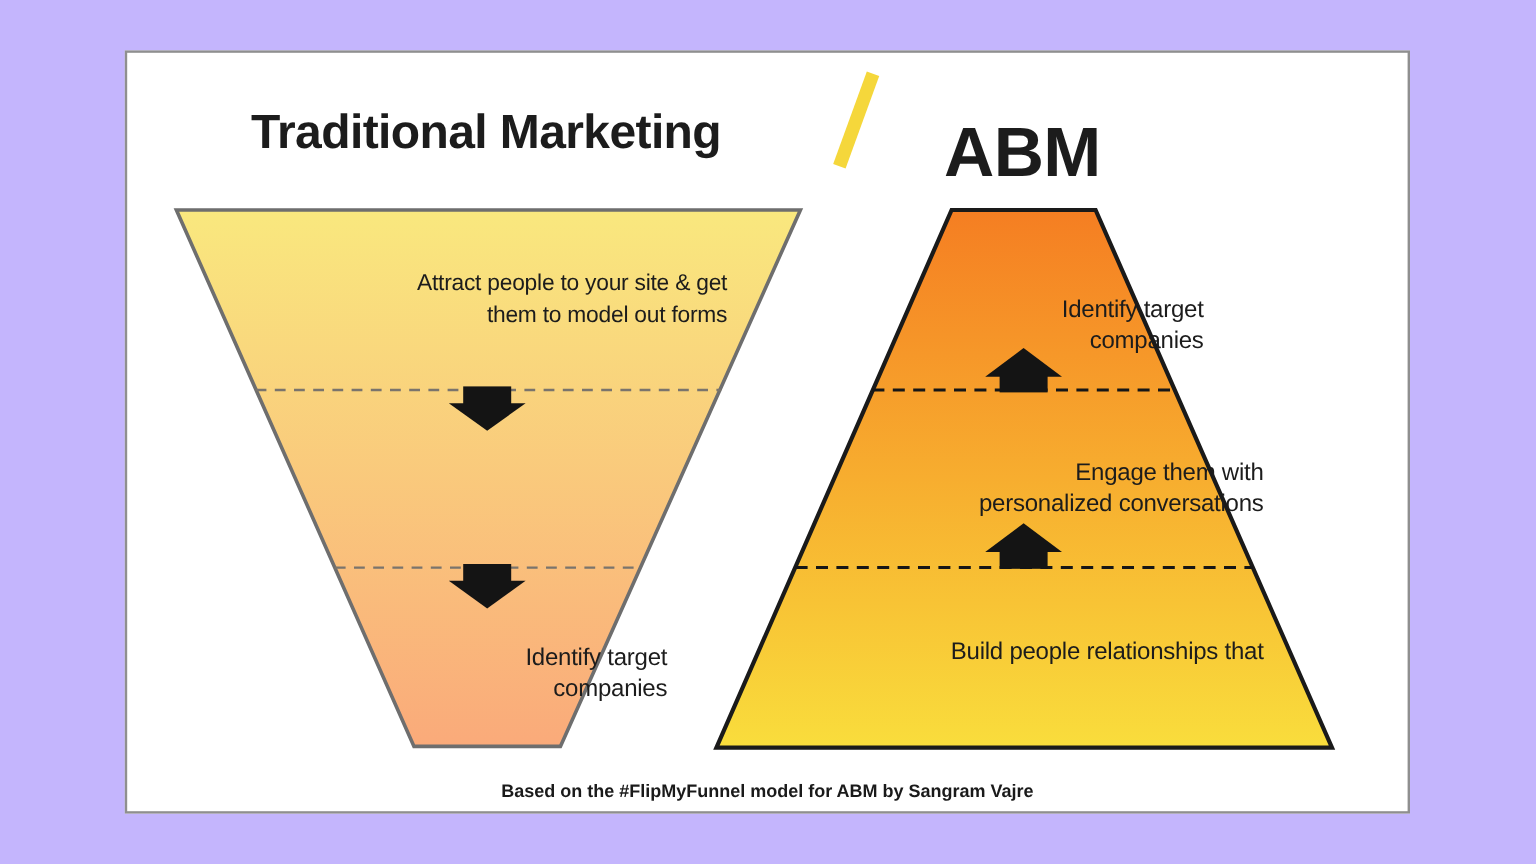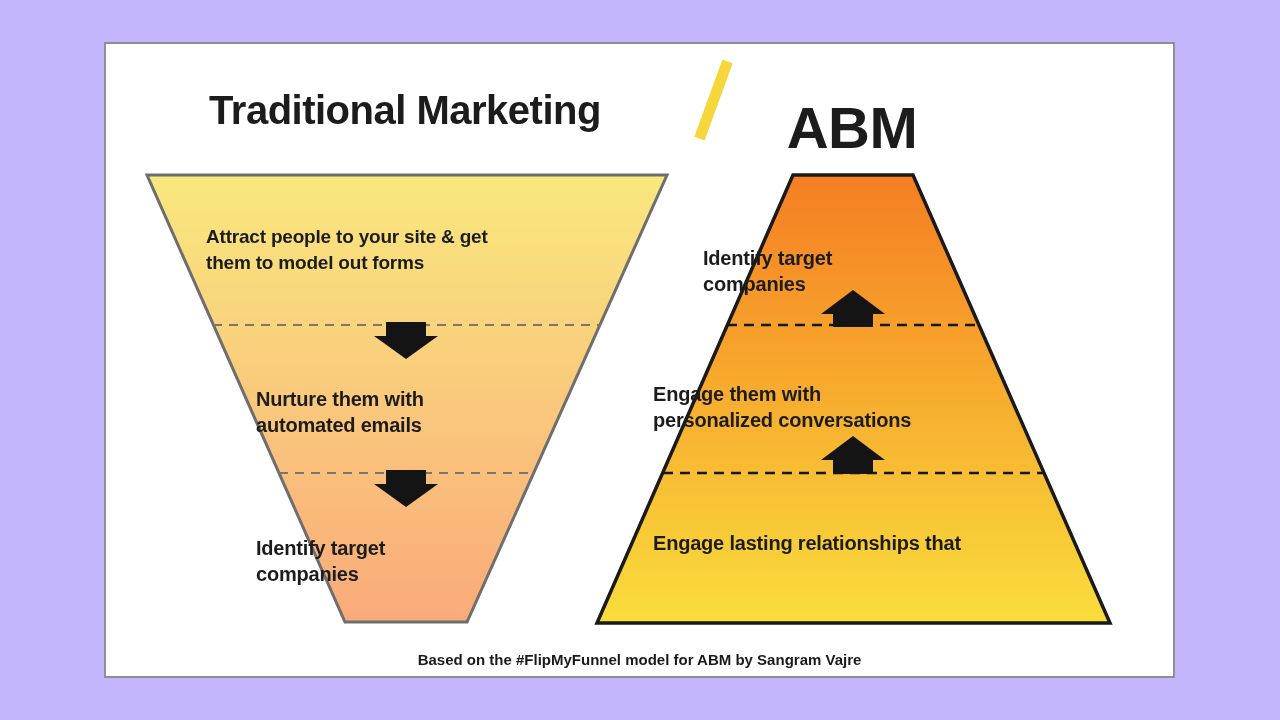--- a/index.html
+++ b/index.html
@@ -43,22 +43,22 @@
     left: 708px; top: 59px;
     width: 11px; height: 82px;
     transform: rotate(20deg);
   }
   .shape-svg { position: absolute; }
   .svg-left  { left: 140px; top: 170px; }
   .svg-right { left: 590px; top: 170px; }
   .sec {
     position: absolute;
     color: #1c1c1c;
-    font-weight: bold;
-    text-align: left;
+    font-weight: normal;
+    text-align: right;
     line-height: 26px;
     letter-spacing: -0.2px;
   }
   .fs19 { font-size: 19px; }
   .fs20 { font-size: 20px; margin-top: 13px; }
   .caption {
     position: absolute;
     left: 104px; top: 651px;
     width: 1071px;
     text-align: center;
@@ -114,35 +114,31 @@
     <g fill="#141414">
       <polygon points="231,290 295,290 263,266"></polygon>
       <rect x="243" y="289" width="40" height="15"></rect>
     </g>
   </svg>
 
   <div class="sec fs19" style="left:206px; top:224px; width:400px;">
     <div>Attract people to your site &amp; get</div>
     <div>them to model out forms</div>
   </div>
-  <div class="sec fs20" style="left:256px; top:373px; width:300px;">
-    <div>Nurture them with</div>
-    <div>automated emails</div>
-  </div>
   <div class="sec fs20" style="left:256px; top:522px; width:300px;">
     <div>Identify target</div>
     <div>companies</div>
   </div>
 
   <div class="sec fs20" style="left:703px; top:232px; width:300px;">
     <div>Identify target</div>
     <div>companies</div>
   </div>
   <div class="sec fs20" style="left:653px; top:368px; width:400px;">
     <div>Engage them with</div>
     <div>personalized conversations</div>
   </div>
   <div class="sec fs20" style="left:653px; top:517px; width:400px;">
-    <div>Engage lasting relationships that</div>
+    <div>Build people relationships that</div>
   </div>
 
   <div class="caption">Based on the #FlipMyFunnel model for ABM by Sangram Vajre</div>
 </div>
 
 </body></html>

